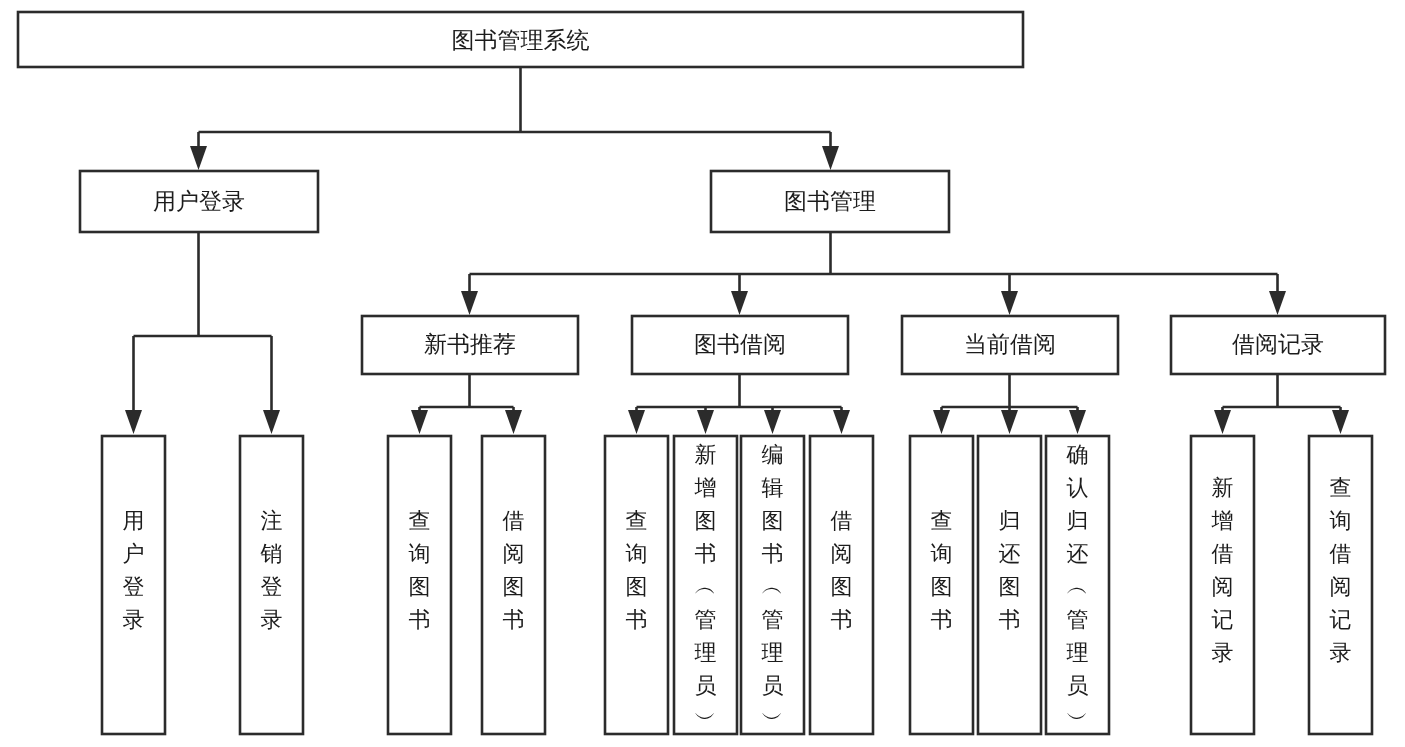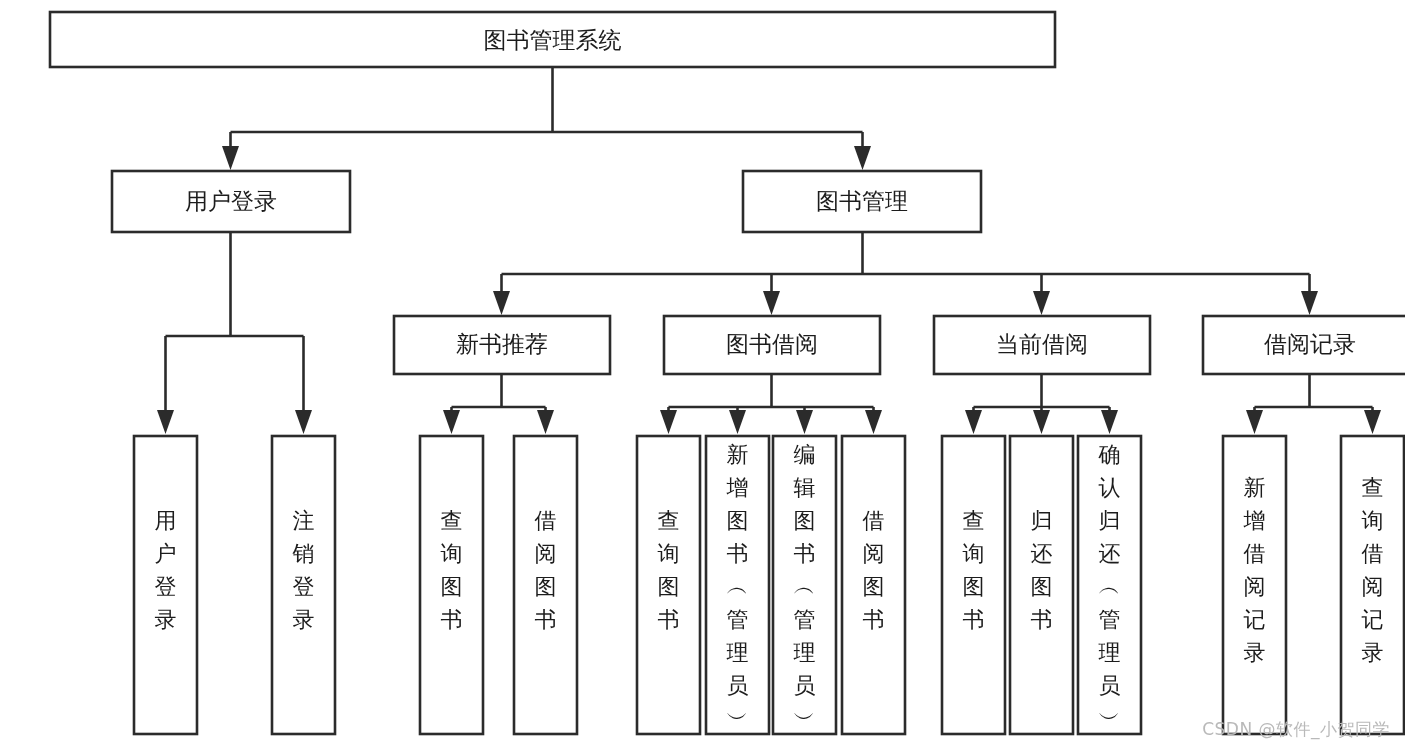--- a/index.html
+++ b/index.html
@@ -11,21 +11,20 @@
     width: 1405px;
     height: 747px;
     font-family: "DejaVu Sans", "Liberation Sans", sans-serif;
     overflow: hidden;
     position: relative;
   }
   #diagram-root {
     position: relative;
     width: 1372px;
     height: 747px;
-    margin-left: 32px;
   }
   svg#tree-svg {
     position: absolute;
     top: 0;
     left: 0;
     width: 1405px;
     height: 747px;
     display: block;
   }
   .node-box {
@@ -252,15 +251,14 @@
       <text class="node-label-v" x="1222.5" y="495"><tspan x="1222.5" dy="0">新</tspan><tspan x="1222.5" dy="33">增</tspan><tspan x="1222.5" dy="33">借</tspan><tspan x="1222.5" dy="33">阅</tspan><tspan x="1222.5" dy="33">记</tspan><tspan x="1222.5" dy="33">录</tspan></text>
     </g>
 
     <g>
       <rect class="node-box" x="1309" y="436" width="63" height="298"></rect>
       <text class="node-label-v" x="1340.5" y="495"><tspan x="1340.5" dy="0">查</tspan><tspan x="1340.5" dy="33">询</tspan><tspan x="1340.5" dy="33">借</tspan><tspan x="1340.5" dy="33">阅</tspan><tspan x="1340.5" dy="33">记</tspan><tspan x="1340.5" dy="33">录</tspan></text>
     </g>
 
   </svg>
 
-  <div class="watermark">CSDN @软件_小贺同学</div>
 
 </div>
 
 </body></html>

